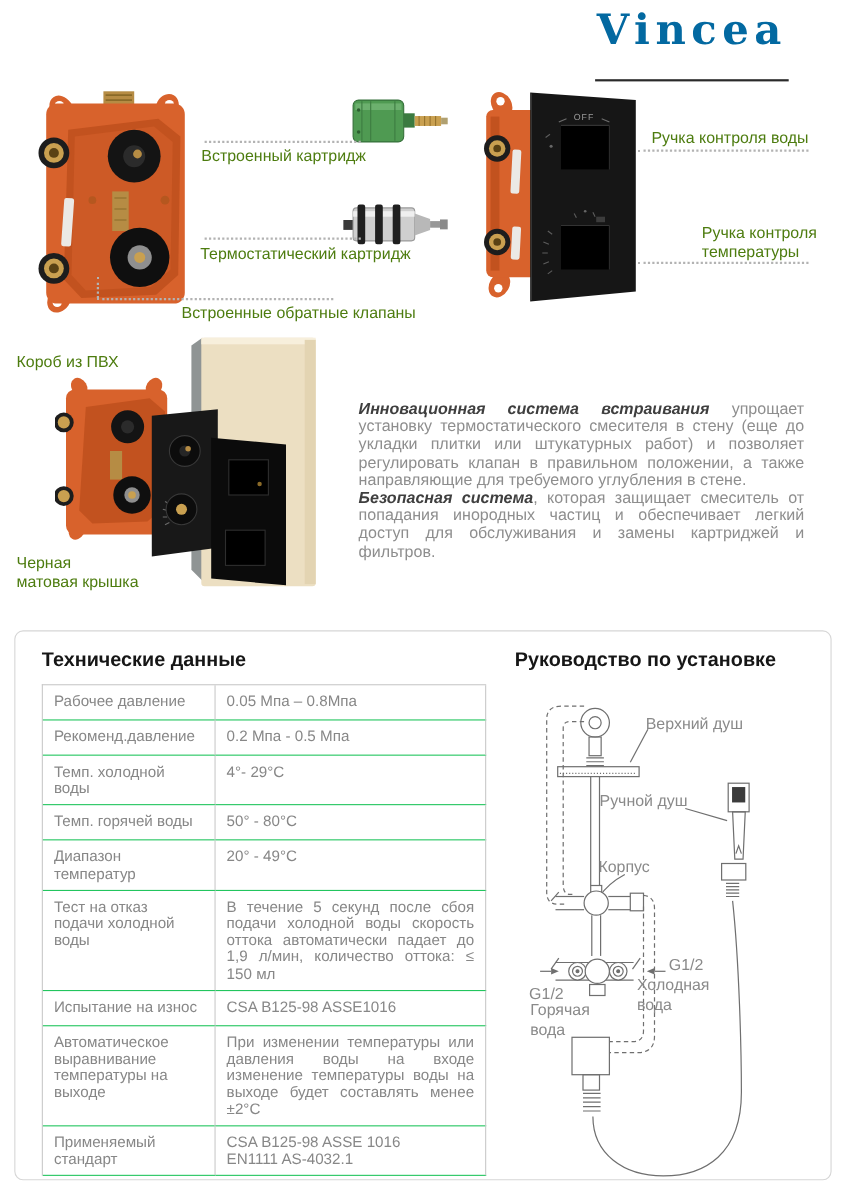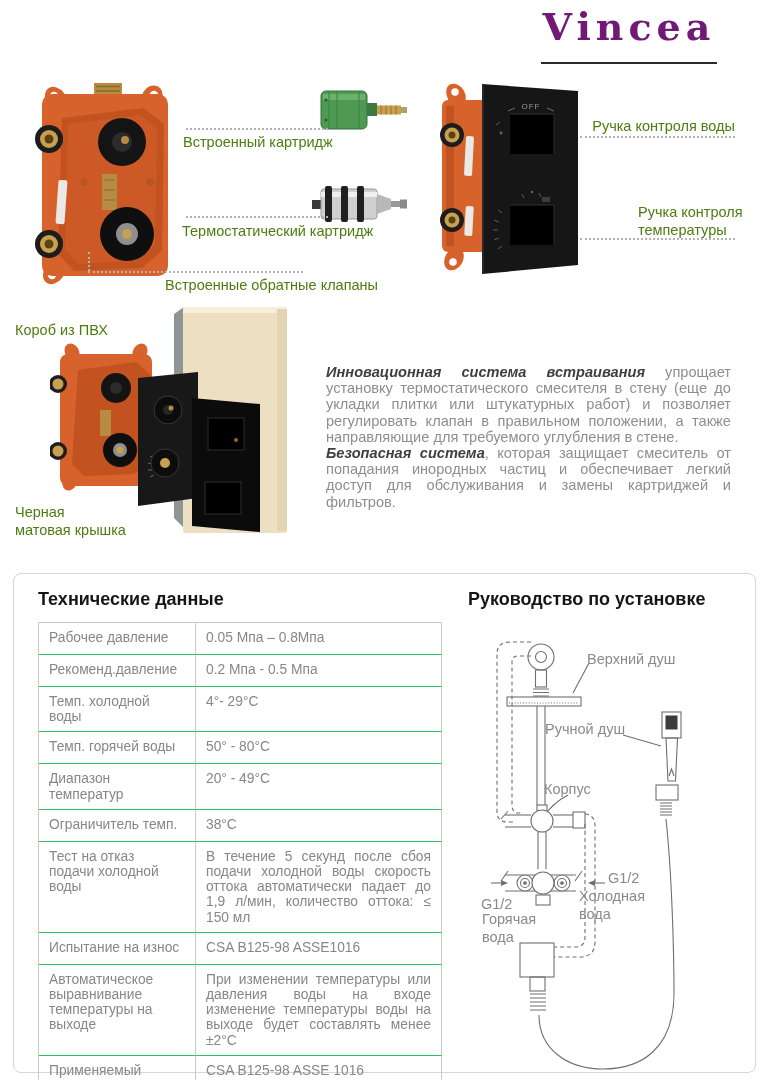--- a/index.html
+++ b/index.html
@@ -3,22 +3,22 @@
 <meta charset="utf-8">
 <style>
   html,body{margin:0;padding:0;background:#ffffff;}
   .page{position:relative;width:771px;height:1080px;background:#fff;overflow:hidden;
         font-family:"Liberation Sans","DejaVu Sans",sans-serif;}
   .abs{position:absolute;}
 
   
   .logo{position:absolute;left:531px;top:6px;width:196px;text-align:center;}
   .logo .word{font-family:"DejaVu Serif","Liberation Serif",serif;font-weight:700;
-      font-size:38px;letter-spacing:5px;color:#701a75;display:inline-block;
-      padding:0 2px 14px 2px;border-bottom:2.5px solid #2a2a2a;line-height:1.1;}
+      font-size:38px;letter-spacing:5px;color:#0369a1;display:inline-block;
+      padding:0 2px 24px 2px;border-bottom:2.5px solid #2a2a2a;line-height:1.1;}
 
   
   .glabel{position:absolute;font-size:14.5px;color:#4d7c0f;line-height:1.25;white-space:nowrap;}
   .glabel.wrap{white-space:pre-line;}
   .dotlineH{position:absolute;border-top:2px dotted #b3b3b3;height:0;}
   .dotlineV{position:absolute;border-left:2px dotted #b3b3b3;width:0;}
 
   
   .para{position:absolute;left:326px;top:364px;width:405px;font-size:14.6px;line-height:16.2px;
         color:#8e8e8e;text-align:justify;}
@@ -262,28 +262,20 @@
       <div class="trow">
         <div class="tcell tlabel">
           <span class="txt">Диапазон температур</span>
         </div>
         <div class="tcell tvalue">
           <span class="txt">20° - 49°C</span>
         </div>
       </div>
       <div class="trow">
         <div class="tcell tlabel">
-          <span class="txt">Ограничитель темп.</span>
-        </div>
-        <div class="tcell tvalue">
-          <span class="txt">38°C</span>
-        </div>
-      </div>
-      <div class="trow">
-        <div class="tcell tlabel">
           <span class="txt">Тест на отказ
 подачи холодной воды</span>
         </div>
         <div class="tcell tvalue">
           <span class="txt">В течение 5 секунд после сбоя подачи холодной воды скорость оттока автоматически падает до 1,9 л/мин, количество оттока: ≤ 150 мл</span>
         </div>
       </div>
       <div class="trow">
         <div class="tcell tlabel">
           <span class="txt">Испытание на износ</span>

